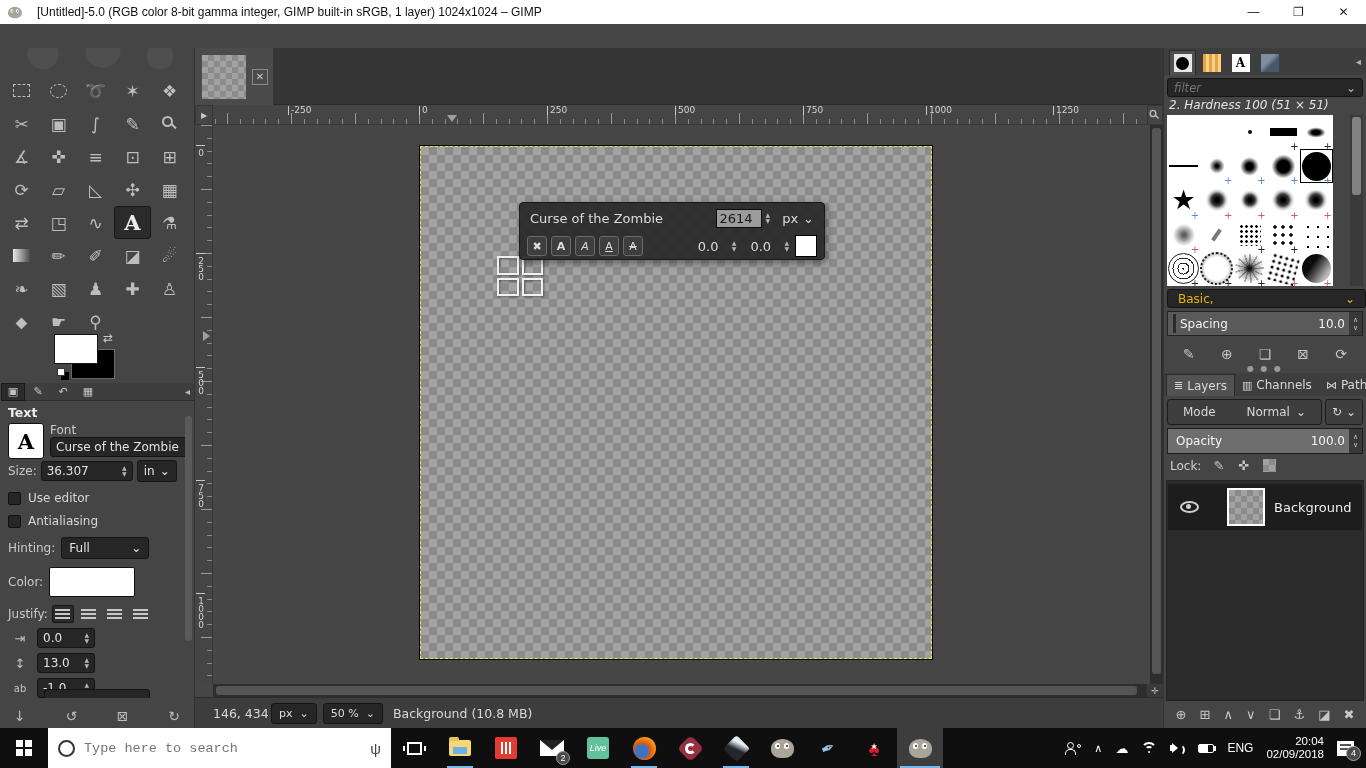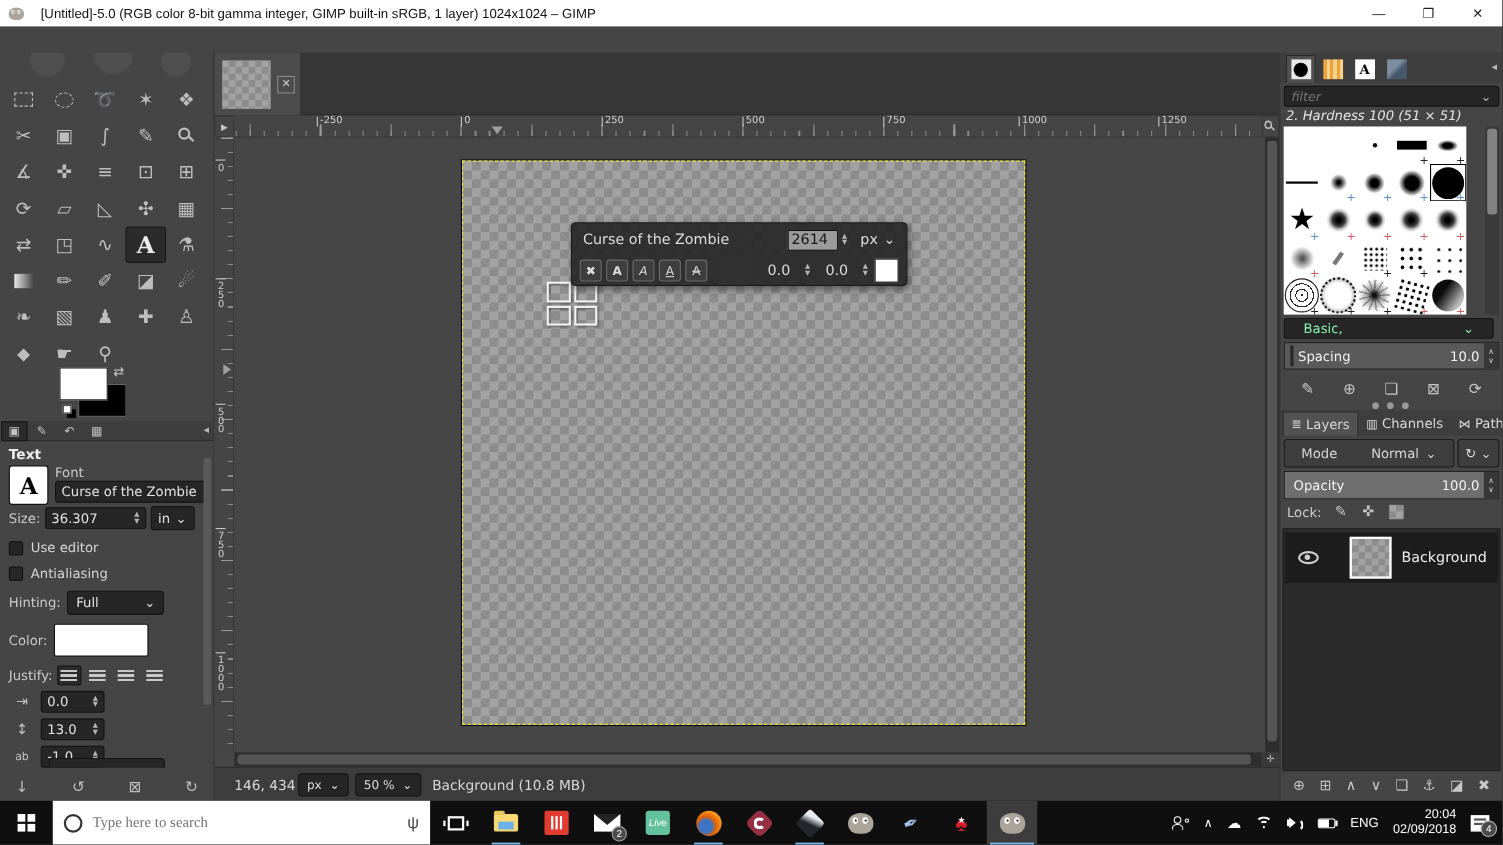--- a/index.html
+++ b/index.html
@@ -143,21 +143,21 @@
 .b-spk::before{width:22px;height:22px;background-image:radial-gradient(#000 1px,rgba(0,0,0,0) 1.6px);background-size:5px 5px}
 .b-dots::before{width:24px;height:24px;background-image:radial-gradient(#000 1.4px,rgba(0,0,0,0) 2px);background-size:8px 8px}
 .b-sparse::before{width:26px;height:26px;background-image:radial-gradient(#000 1px,rgba(0,0,0,0) 1.5px);background-size:10px 10px}
 .b-net::before{width:29px;height:29px;border-radius:50%;border:1px solid #222;background:repeating-radial-gradient(circle,#2a2a2a 0 1px,rgba(0,0,0,0) 1px 5px)}
 .b-cells::before{width:29px;height:29px;border-radius:50%;border:2px dotted #1a1a1a;background:radial-gradient(circle,rgba(0,0,0,0) 55%,rgba(0,0,0,.25) 75%)}
 .b-t6::before{width:29px;height:29px;border-radius:50%;background:radial-gradient(circle,#111 8%,rgba(0,0,0,.4) 30%,rgba(0,0,0,.12) 55%,rgba(0,0,0,0) 70%),repeating-conic-gradient(rgba(0,0,0,.3) 0 8deg,rgba(0,0,0,0) 8deg 28deg)}
 .b-t7::before{width:28px;height:28px;background-image:radial-gradient(#000 1.2px,rgba(0,0,0,0) 1.8px);background-size:6px 6px;transform:rotate(15deg)}
 .b-gal::before{width:29px;height:29px;border-radius:50%;background:linear-gradient(125deg,#0a0a0a 35%,#555 55%,#bbb 80%)}
 .mk-b::after,.mk-r::after,.mk-k::after{content:"+";position:absolute;right:1px;bottom:-3px;font-size:10px}
 .mk-b::after{color:#5b8dd6}.mk-r::after{color:#d65b5b}.mk-k::after{color:#222}
-.basicrow{position:absolute;left:3px;right:8px;top:241px;height:19px;background:#262626;border:1px solid #141414;border-radius:3px;display:flex;align-items:center;justify-content:space-between;padding:0 17px;color:#86efac}
+.basicrow{position:absolute;left:3px;right:0;top:241px;height:19px;background:#262626;border:1px solid #141414;border-radius:3px;display:flex;align-items:center;justify-content:space-between;padding:0 10px;color:#eab308}
 .spacingrow{position:absolute;left:3px;right:3px;top:263px;height:25px;background:#5a5a5a;border:1px solid #222;display:flex;align-items:center;color:#f2f2f2}
 .spacingrow .shandle{position:absolute;left:5px;top:2px;bottom:2px;width:3px;background:#2a2a2a}
 .spacingrow .slab{margin-left:12px}
 .spacingrow .sval{margin-left:auto;margin-right:4px}
 .spacingrow .sspin{width:13px;height:100%;background:#383838;display:flex;flex-direction:column;align-items:center;justify-content:center;color:#ccc;font-size:7px;line-height:8px}
 .btools{position:absolute;left:6px;right:6px;top:294px;height:24px;display:flex;justify-content:space-around;align-items:center;color:#c4c4c4;font-size:14px}
 .ddots{position:absolute;left:0;right:0;top:318px;text-align:center;color:#9a9a9a;font-size:8px;letter-spacing:2px;line-height:6px}
 .ltabs{position:absolute;left:0;top:325px;width:100%;height:23px;background:#3e3e3e;display:flex;align-items:flex-end;padding-left:2px}
 .ltab{display:flex;align-items:center;gap:4px;height:22px;padding:0 7px;color:#d8d8d8;font-size:12px}
 .ltab.sel{background:#525252;border:1px solid #2a2a2a;border-bottom:none}
@@ -179,21 +179,21 @@
 .lthumb{width:38px;height:38px;border:2px solid #fff;margin-left:28px}
 .lname{margin-left:9px;color:#ececec;font-size:13px}
 .ltools{position:absolute;left:5px;right:5px;bottom:2px;height:23px;display:flex;justify-content:space-around;align-items:center;color:#c8c8c8;font-size:13px}
 
 .taskbar{position:absolute;left:0;top:728px;width:1366px;height:40px;background:#0f0f0f;display:flex;align-items:center;font-family:"Liberation Sans",sans-serif}
 .startbtn{width:48px;height:40px;display:flex;align-items:center;justify-content:center}
 .winlogo{width:16px;height:16px;display:grid;grid-template-columns:7px 7px;grid-template-rows:7px 7px;gap:2px}
 .winlogo i{background:#fff}
 .searchbox{width:343px;height:40px;background:#fff;display:flex;align-items:center;padding:0 10px;gap:9px}
 .scircle{width:17px;height:17px;border:2px solid #333;border-radius:50%}
-.searchbox input{border:none;outline:none;font-size:13.5px;color:#0369a1;flex:1;font-family:Liberation Serif, serif;background:transparent}
+.searchbox input{border:none;outline:none;font-size:13.5px;color:#0369a1;flex:1;font-family:Liberation Mono, monospace;background:transparent}
 .mic{color:#444;font-size:15px}
 .tview{width:46px;height:40px;display:flex;align-items:center;justify-content:center}
 .tview i{width:15px;height:13px;border:2px solid #fff;position:relative}
 .tview i::before{content:"";position:absolute;left:-6px;top:2px;width:2px;height:5px;background:#fff}
 .tview i::after{content:"";position:absolute;right:-6px;top:2px;width:2px;height:5px;background:#fff}
 .app{width:46px;height:40px;display:flex;align-items:center;justify-content:center;position:relative}
 .app.ul::after{content:"";position:absolute;left:10px;right:10px;bottom:0;height:2px;background:#76b9ed}
 .app.active{background:#3d3d3d}
 .app.active.ul::after{left:3px;right:3px}
 .badge{position:absolute;right:5px;bottom:3px;background:#4a4a4a;border:1px solid #999;color:#fff;font-size:9px;min-width:14px;height:14px;border-radius:50%;display:flex;align-items:center;justify-content:center}

